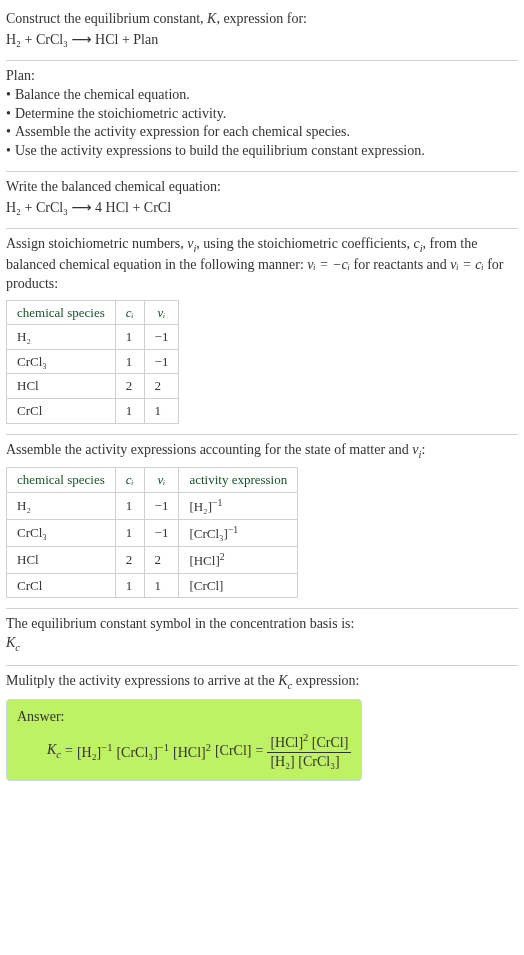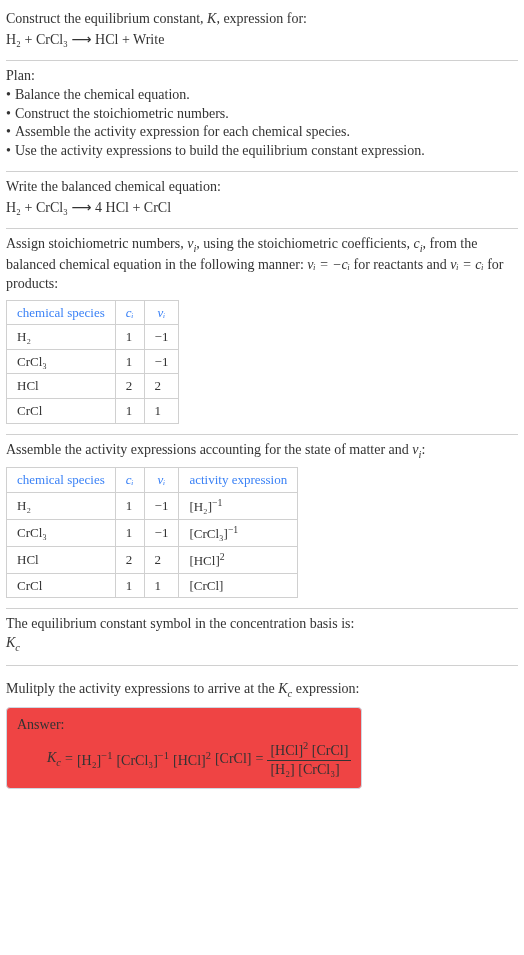--- a/index.html
+++ b/index.html
@@ -25,24 +25,24 @@
     table.data {
       border-collapse: collapse;
       margin-top: 6px;
     }
     table.data th, table.data td {
       border: 1px solid #d0d0d0;
       padding: 3px 10px;
       font-weight: normal;
       font-size: 13px;
     }
-    table.data th { color: #3b82f6; }
+    table.data th { color: #14532d; }
     .italic { font-style: italic; }
     .answer-box {
-      background: #ef4444;
+      background: #bef264;
       border: 1px solid #cdd8e2;
       border-radius: 4px;
       padding: 8px 10px;
       margin-top: 6px;
       display: inline-block;
     }
     .frac {
       display: inline-block;
       vertical-align: middle;
       text-align: left;
@@ -63,32 +63,32 @@
       margin-top: 4px;
     }
   </style>
 </head>
 <body>
 
 <div class="section">
   <div>
     <span>Construct the equilibrium constant, </span><span class="italic">K</span><span>, expression for:</span>
   </div>
-  <div class="equation">H₂ + CrCl₃  ⟶  HCl + Write</div>
+  <div class="equation">H₂ + CrCl₃  ⟶  HCl + Plan</div>
 </div>
 
 <div class="section">
   <div>Plan:</div>
   <div class="bullet">
       <span class="dot">•</span>
       <span>Balance the chemical equation.</span>
     </div>
   <div class="bullet">
       <span class="dot">•</span>
-      <span>Construct the stoichiometric numbers.</span>
+      <span>Determine the stoichiometric activity.</span>
     </div>
   <div class="bullet">
       <span class="dot">•</span>
       <span>Assemble the activity expression for each chemical species.</span>
     </div>
   <div class="bullet">
       <span class="dot">•</span>
       <span>Use the activity expressions to build the equilibrium constant expression.</span>
     </div>
 </div>
@@ -169,21 +169,21 @@
     </tr>
   </tbody>
     </table>
 </div>
 
 <div class="section">
   <div>The equilibrium constant symbol in the concentration basis is:</div>
   <div><span class="italic">K</span><sub class="italic">c</sub></div>
 </div>
 
-<div class="section" style="border-bottom:none;margin-top:8px;">
+<div class="section" style="border-bottom:none;">
   <div>Mulitply the activity expressions to arrive at the <span class="italic">K<sub>c</sub></span> expression:</div>
   <div class="answer-box">
     <div>Answer:</div>
     <div class="kc-line" style="padding-left:30px;">
       <span><span class="italic">K</span><sub class="italic">c</sub></span>
       <span> = </span>
       <span><span>[H₂]</span><sup>−1</sup></span>
       <span><span>[CrCl₃]</span><sup>−1</sup></span>
       <span><span>[HCl]</span><sup>2</sup></span>
       <span>[CrCl]</span>

